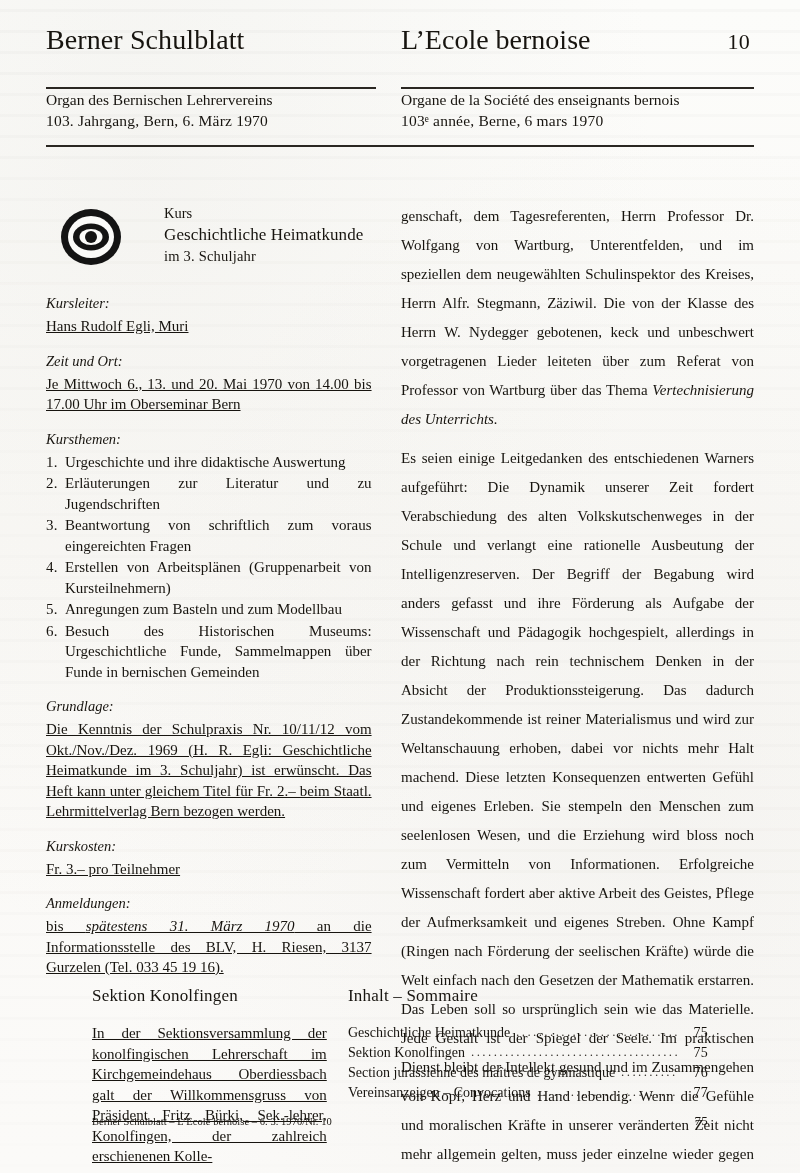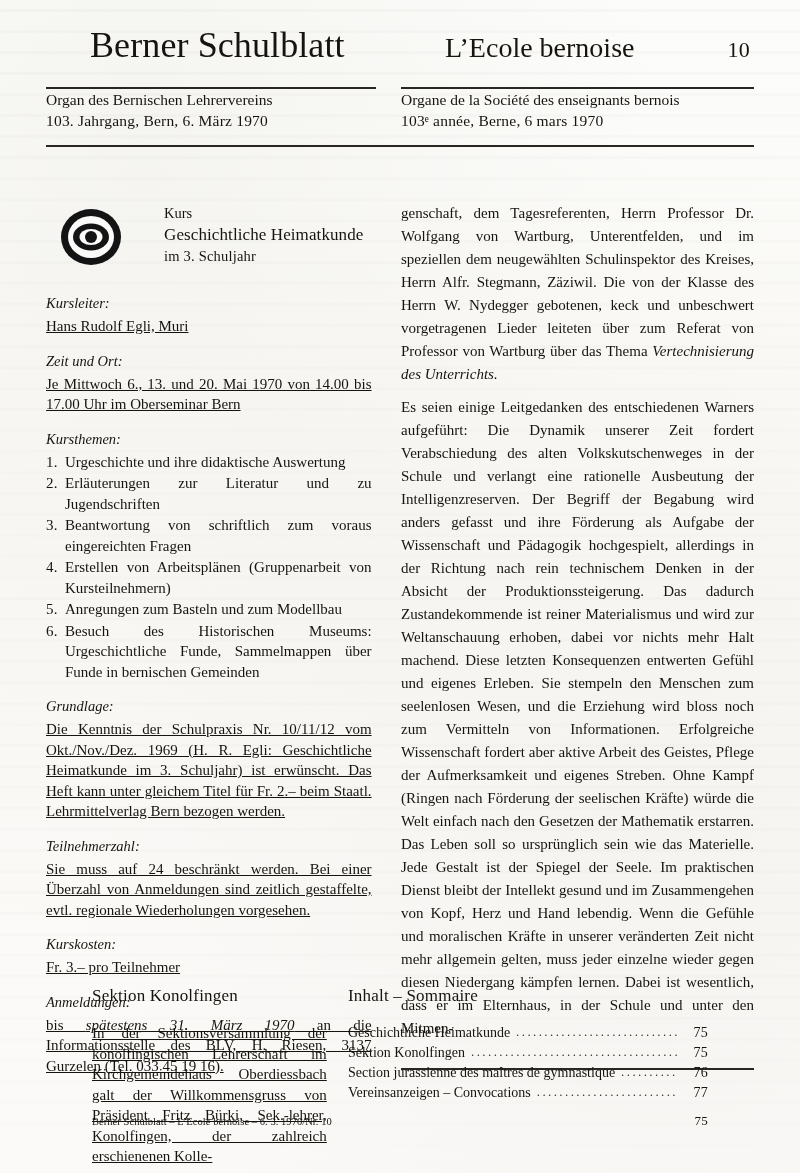--- a/index.html
+++ b/index.html
@@ -50,24 +50,23 @@
 
   
   .masthead {
     display: flex;
     align-items: baseline;
     padding-top: 24px;
     height: 46px;
   }
   .mast-left {
     width: 355px;
-    font-size: 36px;
+    font-size: 28px;
     letter-spacing: 0.1px;
     white-space: nowrap;
-    margin-left: 44px;
   }
   .mast-right {
     flex: 1;
     font-size: 28px;
     white-space: nowrap;
   }
   .mast-num {
     font-size: 22px;
     letter-spacing: 1px;
     margin-left: auto;
@@ -179,21 +178,21 @@
   }
   .numlist .t {
     flex: 1;
     text-align: justify;
   }
 
   
   .article p {
     margin: 0;
     font-size: 15px;
-    line-height: 23px;
+    line-height: 29px;
     text-align: justify;
   }
   .article p + p { margin-top: 10px; }
   .article i { font-style: italic; }
 
   .rule-col {
     height: 2px;
     background: #2a2722;
     margin: 28px 0 0 0;
   }
@@ -348,24 +347,20 @@
               <span class="t">Besuch des Historischen Museums: Urgeschichtliche Funde, Sammelmappen über Funde in bernischen Gemeinden</span>
             </li>
           </ul>
         </div>
 
         <div>
           <div class="field-label">Grundlage:</div>
           <p class="body">Die Kenntnis der Schulpraxis Nr. 10/11/12 vom Okt./Nov./Dez. 1969 (H. R. Egli: Geschichtliche Heimatkunde im 3. Schuljahr) ist erwünscht. Das Heft kann unter gleichem Titel für Fr. 2.– beim Staatl. Lehrmittelverlag Bern bezogen werden.</p>
         </div>
 
-        <div>
-          <div class="field-label">Teilnehmerzahl:</div>
-          <p class="body">Sie muss auf 24 beschränkt werden. Bei einer Überzahl von Anmeldungen sind zeitlich gestaffelte, evtl. regionale Wiederholungen vorgesehen.</p>
-        </div>
 
         <div>
           <div class="field-label">Kurskosten:</div>
           <p class="body">Fr. 3.– pro Teilnehmer</p>
         </div>
 
         <div>
           <div class="field-label">Anmeldungen:</div>
           <p class="body"><span>bis </span><i>spätestens 31. März 1970</i><span> an die Informationsstelle des BLV, H. Riesen, 3137 Gurzelen (Tel. 033 45 19 16).</span></p>
         </div>

